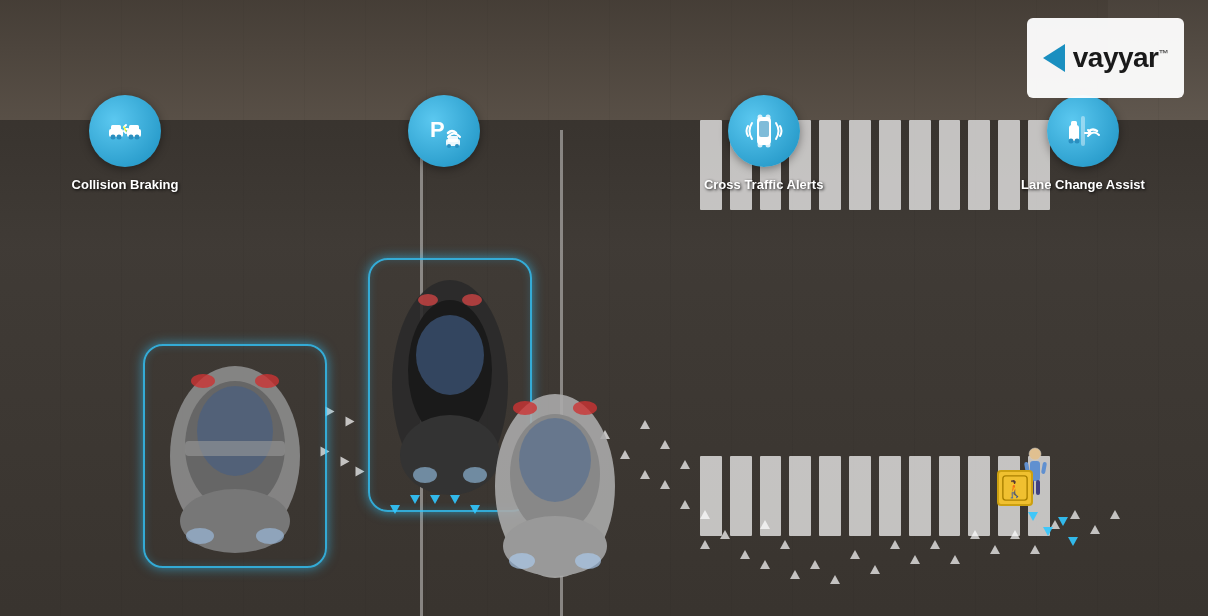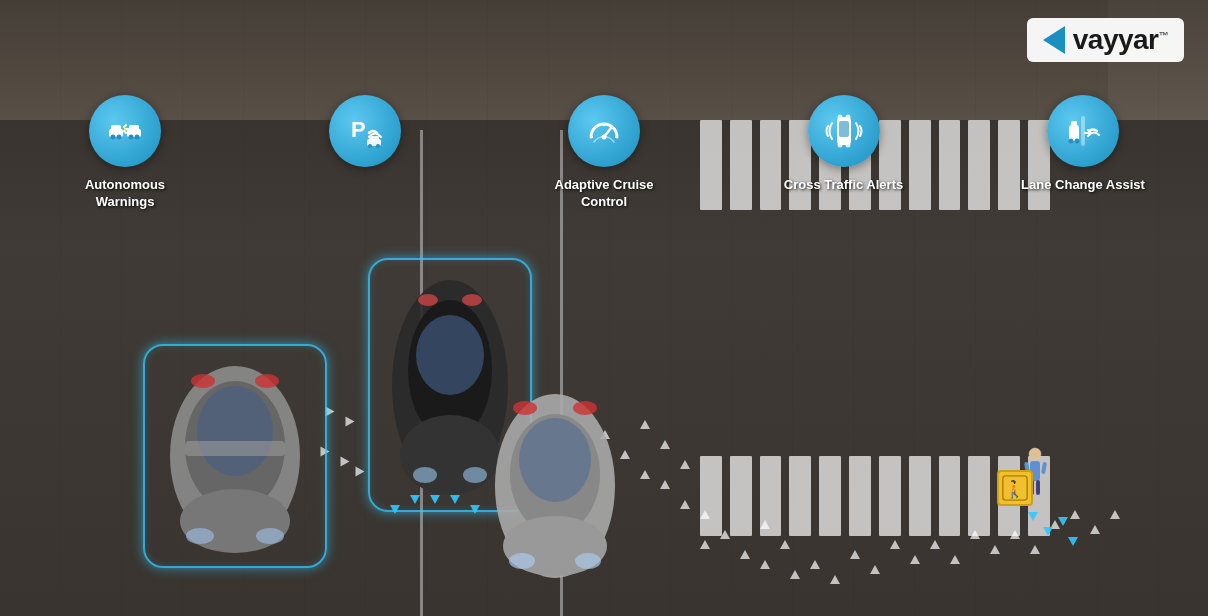--- a/index.html
+++ b/index.html
@@ -216,21 +216,21 @@
     
     .logo {
       position: absolute;
       top: 18px;
       right: 24px;
       z-index: 10;
       display: flex;
       align-items: center;
       gap: 8px;
       background: rgba(255,255,255,0.95);
-      padding: 6px 16px;
+      padding: 24px 16px;
       border-radius: 6px;
     }
 
     .logo-triangle {
       width: 0;
       height: 0;
       border-top: 14px solid transparent;
       border-bottom: 14px solid transparent;
       border-right: 22px solid #1a8fc0;
     }
@@ -481,59 +481,40 @@
         <rect x="24" y="14" width="10" height="7" rx="1.5" fill="white"></rect>
         <circle cx="26" cy="26" r="2.5" fill="#2a8fc0"></circle>
         <circle cx="32" cy="26" r="2.5" fill="#2a8fc0"></circle>
 
         <line x1="19" y1="16" x2="21" y2="14" stroke="#fff" stroke-width="2" stroke-linecap="round"></line>
         <line x1="19" y1="20" x2="21" y2="22" stroke="#fff" stroke-width="2" stroke-linecap="round"></line>
         <line x1="20" y1="18" x2="23" y2="18" stroke="#fff" stroke-width="2" stroke-linecap="round"></line>
         <line x1="19" y1="16" x2="21" y2="20" stroke="yellow" stroke-width="1.5" stroke-linecap="round" opacity="0.8"></line>
       </svg>
     </div>
-    <span class="feature-label">Autonomous Warnings</span>
+    <span class="feature-label">Collision Braking</span>
   </div>
 
   <div class="feature-item">
     <div class="feature-icon-circle">
       <svg class="feature-icon-svg" viewBox="0 0 40 40" fill="white">
 
         <text x="6" y="26" font-size="22" font-weight="900" fill="white">P</text>
 
         <path d="M24 22 Q28 18 32 22" stroke="white" stroke-width="2.5" fill="none" stroke-linecap="round"></path>
         <path d="M24 26 Q30 19 36 26" stroke="white" stroke-width="2" fill="none" stroke-linecap="round"></path>
 
         <rect x="22" y="28" width="14" height="7" rx="2" fill="white" opacity="0.9"></rect>
         <rect x="24" y="25" width="10" height="6" rx="1" fill="white" opacity="0.9"></rect>
         <circle cx="25" cy="35" r="2" fill="#2a8fc0"></circle>
         <circle cx="33" cy="35" r="2" fill="#2a8fc0"></circle>
       </svg>
     </div>
   </div>
 
-  <div class="feature-item">
-    <div class="feature-icon-circle">
-      <svg class="feature-icon-svg" viewBox="0 0 40 40" fill="white">
-
-        <path d="M7 26 A13 13 0 0 1 33 26" stroke="white" stroke-width="3" fill="none" stroke-linecap="round"></path>
-        <path d="M10 31 A12 12 0 0 1 30 31" stroke="white" stroke-width="1.5" fill="none" stroke-linecap="round" opacity="0.5"></path>
-
-        <line x1="7" y1="26" x2="9" y2="26" stroke="white" stroke-width="2"></line>
-        <line x1="9" y1="17" x2="10.5" y2="18.5" stroke="white" stroke-width="2"></line>
-        <line x1="20" y1="13" x2="20" y2="15" stroke="white" stroke-width="2"></line>
-        <line x1="31" y1="17" x2="29.5" y2="18.5" stroke="white" stroke-width="2"></line>
-        <line x1="33" y1="26" x2="31" y2="26" stroke="white" stroke-width="2"></line>
-
-        <line x1="20" y1="26" x2="27" y2="17" stroke="white" stroke-width="2.5" stroke-linecap="round"></line>
-        <circle cx="20" cy="26" r="2.5" fill="white"></circle>
-      </svg>
-    </div>
-    <span class="feature-label">Adaptive Cruise Control</span>
-  </div>
 
   <div class="feature-item">
     <div class="feature-icon-circle">
       <svg class="feature-icon-svg" viewBox="0 0 40 40" fill="white">
 
         <rect x="13" y="6" width="14" height="28" rx="4" fill="white"></rect>
         <rect x="15" y="10" width="10" height="16" rx="2" fill="#2a8fc0" opacity="0.6"></rect>
         <circle cx="16" cy="6" r="2.5" fill="white" opacity="0.8"></circle>
         <circle cx="24" cy="6" r="2.5" fill="white" opacity="0.8"></circle>
         <circle cx="16" cy="34" r="2.5" fill="white" opacity="0.8"></circle>

